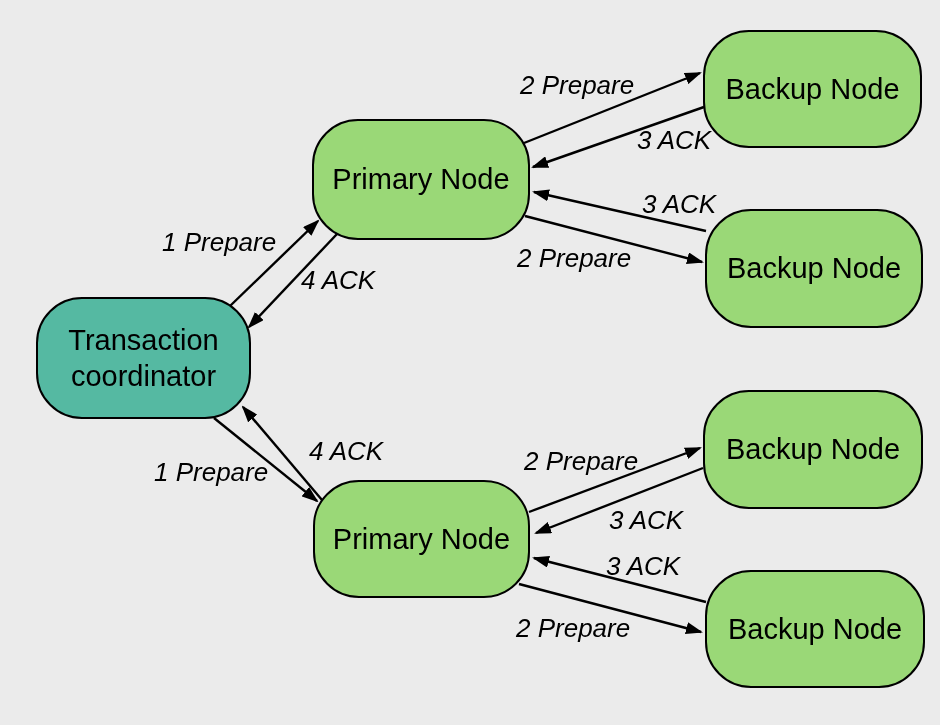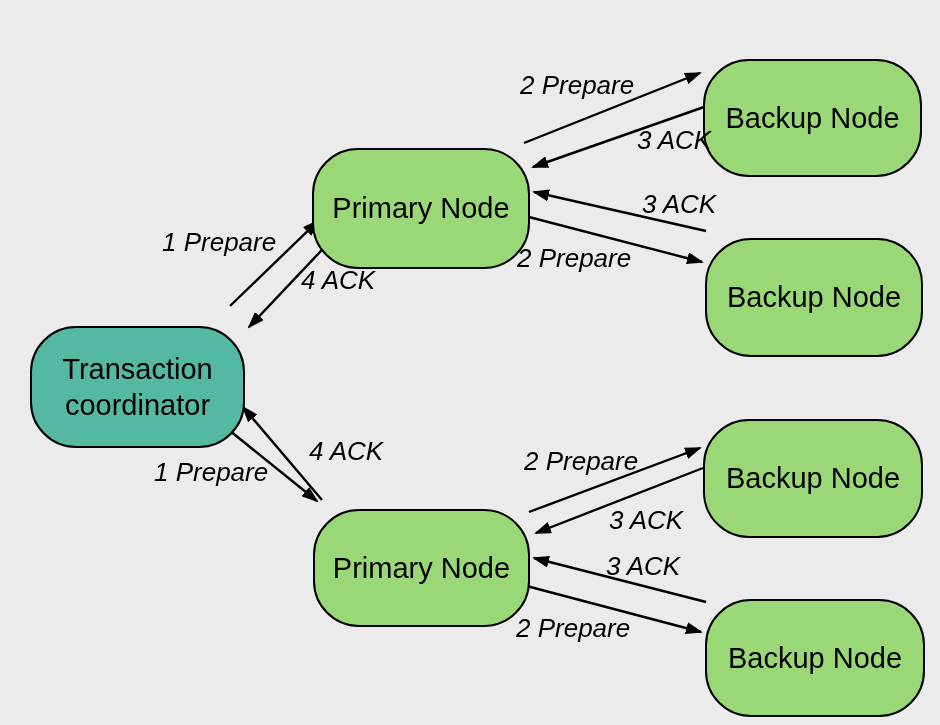--- a/index.html
+++ b/index.html
@@ -32,35 +32,34 @@
     border-radius: 46px;
     background: #9AD877;
     color: #000;
     display: flex;
     align-items: center;
     justify-content: center;
     text-align: center;
     font-size: 29px;
     line-height: 1.25;
     z-index: 2;
-    margin-top: 29px;
   }
   .node.teal { background: #55B9A2; }
   .node .lbl { display: block; }
   .node-coordinator .lbl { width: 175px; }
   .elabel {
     position: absolute;
     font-size: 26px;
     color: #000;
     white-space: nowrap;
     z-index: 3;
     font-style: italic;
   }
   
-  .node-coordinator    { left: 30px;  top: 297px; width: 215px; height: 122px; }
+  .node-coordinator    { left: 36px;  top: 297px; width: 215px; height: 122px; }
   .node-primary-top    { left: 312px; top: 119px; width: 218px; height: 121px; }
   .node-primary-bottom { left: 313px; top: 480px; width: 217px; height: 118px; }
   .node-backup-1       { left: 703px; top: 30px;  width: 219px; height: 118px; }
   .node-backup-2       { left: 705px; top: 209px; width: 218px; height: 119px; }
   .node-backup-3       { left: 703px; top: 390px; width: 220px; height: 119px; }
   .node-backup-4       { left: 705px; top: 570px; width: 220px; height: 118px; }
   
   .lab-prepare-top     { left: 162px; top: 227px; }
   .lab-ack-top         { left: 301px; top: 265px; }
   .lab-prepare-bottom  { left: 154px; top: 457px; }

